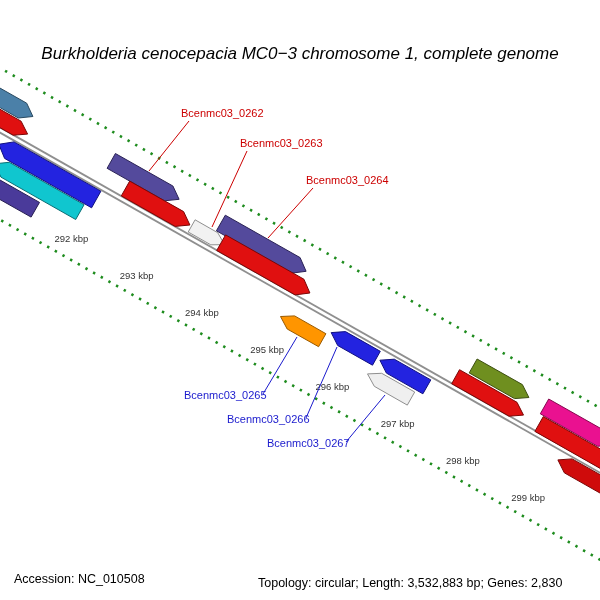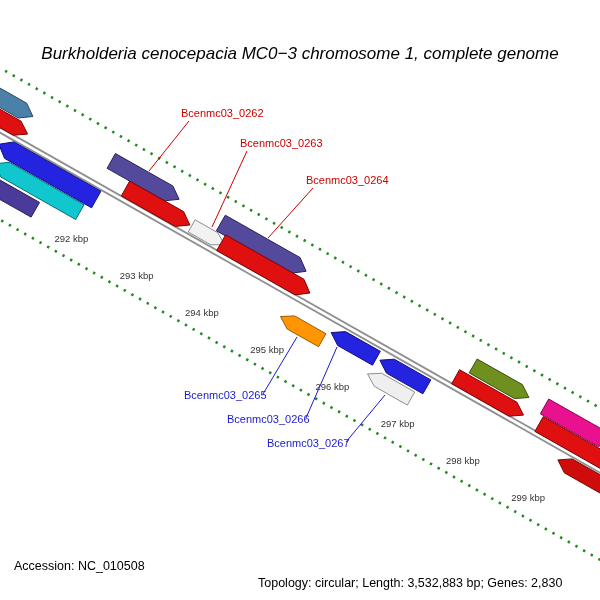--- a/index.html
+++ b/index.html
@@ -9,21 +9,21 @@
   }
   .title{
     position:absolute;top:8px;left:0;width:600px;text-align:center;
     font-style:italic;font-size:17px;color:#000;margin-top:36px;
   }
   #track-svg{position:absolute;top:0;left:0;}
   .footer{
     position:absolute;bottom:10px;left:0;width:600px;
     font-size:12.5px;color:#000;
   }
-  .footer .acc{position:absolute;left:14px;bottom:17px;white-space:nowrap;}
+  .footer .acc{position:absolute;left:14px;bottom:4px;white-space:nowrap;}
   .footer .stats{position:absolute;left:258px;bottom:0;white-space:nowrap;}
 </style>
 </head>
 <body>
 
 <div class="title">Burkholderia cenocepacia MC0−3 chromosome 1, complete genome</div>
 
 <svg id="track-svg" width="600" height="600" viewBox="0 0 600 600">
     <line x1="-25.57702504258171" y1="53.43750402467832" x2="705.232809148135" y2="467.58359690753684" stroke="#1e8c1e" stroke-width="2.6" stroke-dasharray="2.4 6.4"></line>
     <line x1="-90.6571253527452" y1="168.27904939750522" x2="640.1527088379714" y2="582.4251422803637" stroke="#1e8c1e" stroke-width="2.6" stroke-dasharray="2.4 6.4"></line>

